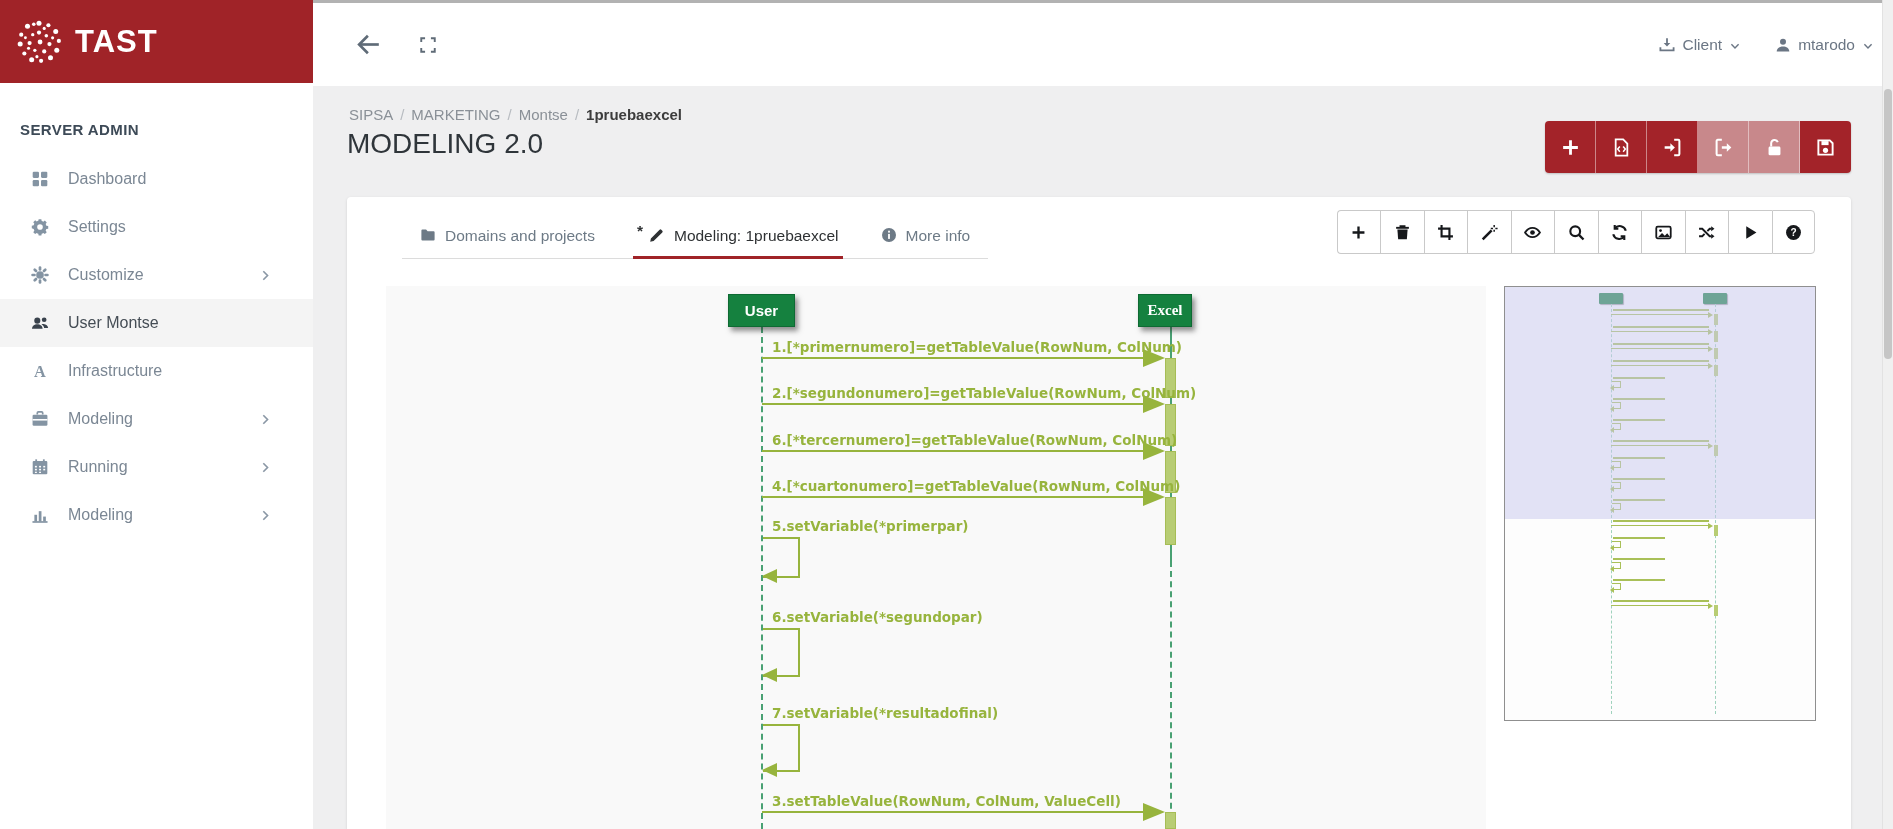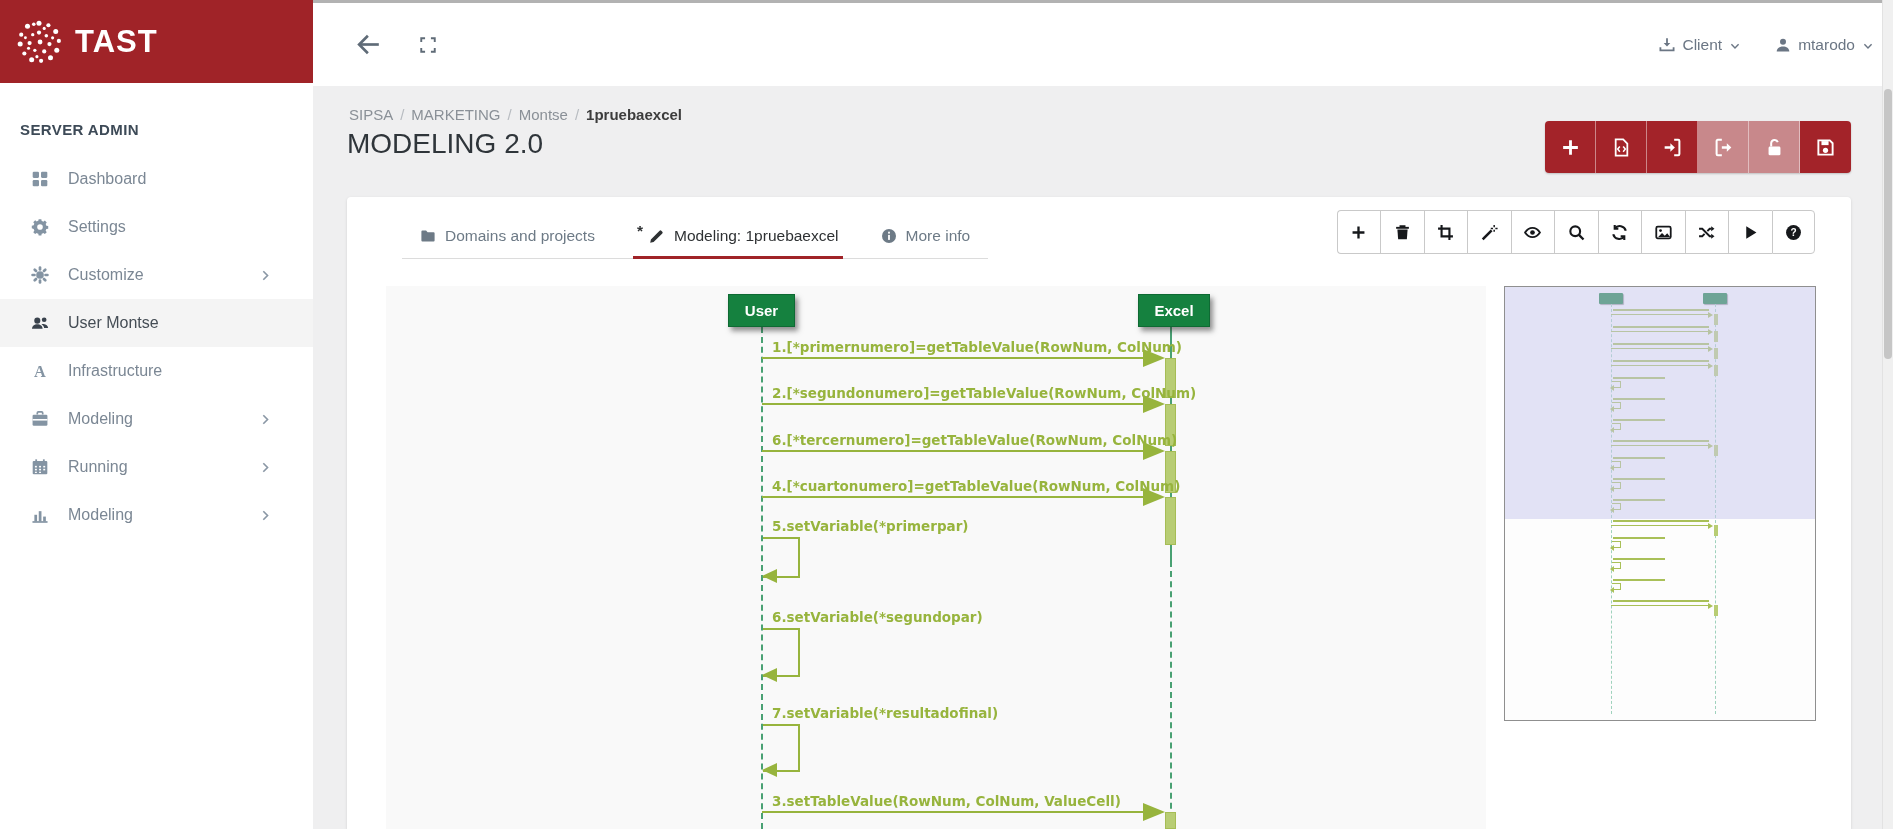--- a/index.html
+++ b/index.html
@@ -42,21 +42,21 @@
   .abtn{width:51px;height:52px;border:none;display:flex;align-items:center;justify-content:center;
         background:#a32329;cursor:pointer;border-right:1px solid rgba(255,255,255,.45);padding:0;}
   .abtn:last-child{border-right:none;}
   .abtn.muted{background:#c8888b;}
   .abtn .ic{width:19px;height:19px;color:#fff;}
 
   
   .card{position:absolute;left:34px;right:42px;top:111px;bottom:0;background:#fff;
         border-radius:4px 4px 0 0;box-shadow:0 1px 3px rgba(0,0,0,.13);}
   .tabs{position:absolute;left:55px;top:20px;display:flex;gap:34px;border-bottom:1px solid #dcdcdc;padding:0 14px;}
-  .tab{display:flex;align-items:center;gap:9px;padding:10px 4px 13px;font-size:15.5px;color:#6d7a86;cursor:pointer;position:relative;}
+  .tab{display:flex;gap:9px;padding:10px 4px 13px;font-size:15.5px;color:#6d7a86;cursor:pointer;position:relative;}
   .tab .ic{width:16px;height:16px;color:#6d7a86;}
   .tab.active{color:#2e3133;}
   .tab.active .ic{color:#2e3133;}
   .tab.active::after{content:"";position:absolute;left:0;right:0;bottom:-1px;height:3px;background:#a02328;}
   .tab .dirty{font-weight:bold;transform:translateY(-5px);margin-right:-3px;}
 
   .toolbar{position:absolute;right:36px;top:13px;display:flex;}
   .tbtn{width:43.5px;height:44px;background:#fff;border:1px solid #c9c9c9;border-right:none;
         display:flex;align-items:center;justify-content:center;cursor:pointer;padding:0;box-sizing:border-box;}
   .tbtn:first-child{border-radius:4px 0 0 4px;}
@@ -484,21 +484,21 @@
       <div class="canvas" id="diagram">
           <div class="lifeline" style="left: 375px; top: 41px; height: 502px;"></div>
           <div class="lifeline solid" style="left: 784px; top: 41px; height: 234px;"></div>
           <div class="lifeline" style="left: 784px; top: 275px; height: 268px;"></div>
           <div class="activation" style="left: 779px; top: 72px; height: 40px;"></div>
           <div class="activation" style="left: 779px; top: 118px; height: 42px;"></div>
           <div class="activation" style="left: 779px; top: 165px; height: 42px;"></div>
           <div class="activation" style="left: 779px; top: 211px; height: 48px;"></div>
           <div class="activation" style="left: 779px; top: 526px; height: 17px;"></div>
           <div class="actor" style="left: 342px; top: 8px; width: 67px;">User</div>
-          <div class="actor" style="left: 752px; top: 8px; width: 72px;">Excel</div>
+          <div class="actor" style="left: 752px; top: 8px; width: 54px; font-family: Liberation Serif, serif;">Excel</div>
           <div class="msg-label" style="left: 386px; top: 53px;">1.[*primernumero]=getTableValue(RowNum, ColNum)</div>
           <div class="msg-line" style="left: 376px; top: 71px; width: 381px;"></div>
           <div class="arrow-r" style="left: 757px; top: 63px;"></div>
           <div class="msg-label" style="left: 386px; top: 99px;">2.[*segundonumero]=getTableValue(RowNum, ColNum)</div>
           <div class="msg-line" style="left: 376px; top: 117px; width: 381px;"></div>
           <div class="arrow-r" style="left: 757px; top: 109px;"></div>
           <div class="msg-label" style="left: 386px; top: 146px;">6.[*tercernumero]=getTableValue(RowNum, ColNum)</div>
           <div class="msg-line" style="left: 376px; top: 164px; width: 381px;"></div>
           <div class="arrow-r" style="left: 757px; top: 156px;"></div>
           <div class="msg-label" style="left: 386px; top: 192px;">4.[*cuartonumero]=getTableValue(RowNum, ColNum)</div>

